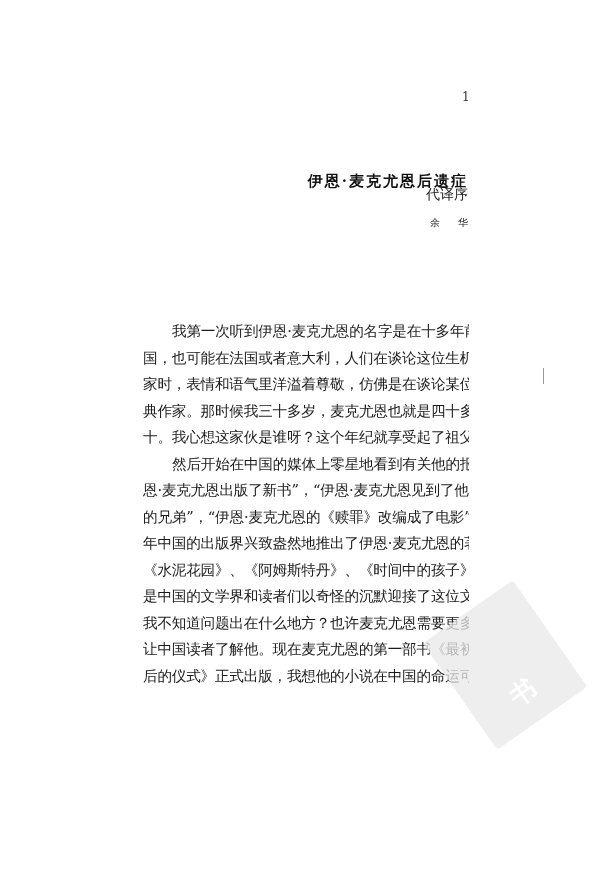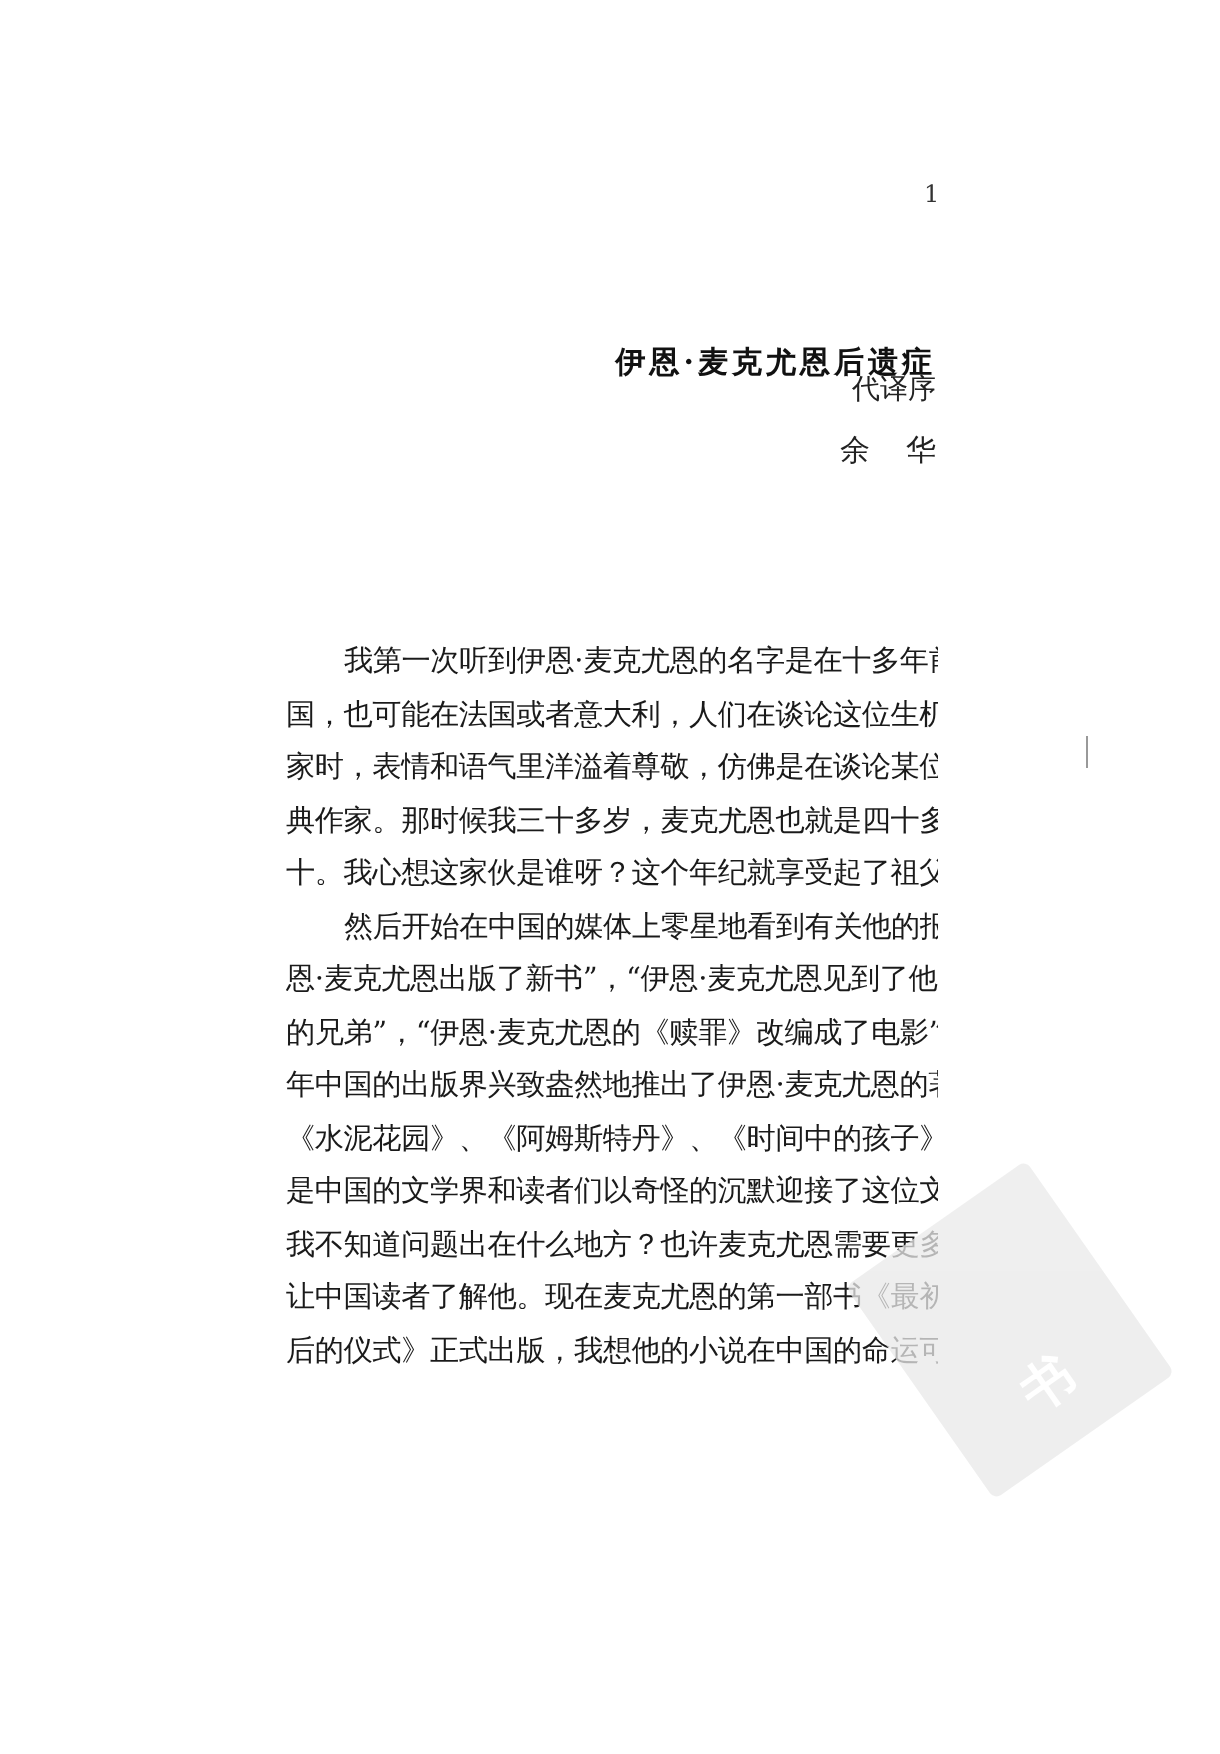--- a/index.html
+++ b/index.html
@@ -1,21 +1,21 @@
 <!DOCTYPE html>
 <html><head>
 <meta charset="utf-8">
 <style>
   html, body { margin:0; padding:0; background:#ffffff; }
   body { width:610px; height:877px; position:relative; overflow:hidden;
          font-family:"DejaVu Serif","Liberation Serif",serif; color:#1a1a1a; }
   .page-number { position:absolute; left:462px; top:90px; font-size:12px; color:#333; }
   .title { position:absolute; right:142px; top:156px; font-size:15px; letter-spacing:2px; font-weight:bold; color:#111;margin-top:16px; }
   .subtitle { position:absolute; right:142px; top:186px; font-size:14px; color:#222;margin-left:41px; }
-  .author { position:absolute; right:142px; top:216px; font-size:15px; color:#222; letter-spacing:18px; margin-right:-18px; }
+  .author { position:absolute; right:142px; top:216px; font-size:10px; color:#222; letter-spacing:18px; margin-right:-18px; }
   .body-text { position:absolute; left:143px; top:318px; width:326px; }
   .line { height:26.5px; line-height:26.5px; font-size:14.6px; white-space:nowrap; overflow:hidden; color:#1a1a1a; letter-spacing:-0.2px; }
   .indent { padding-left:29px; }
   .margin-mark { position:absolute; left:543px; top:368px; width:1px; height:16px; background:#999; }
   .watermark { position:absolute; left:450px; top:600px; width:110px; height:130px;
                background:#e9e9e9; opacity:0.75; transform:rotate(-35deg); border-radius:4px;
                display:flex; align-items:center; justify-content:center; }
   .watermark span { color:#fff; font-size:26px; font-weight:bold; writing-mode:vertical-rl; letter-spacing:4px; }
 </style>
 </head>

